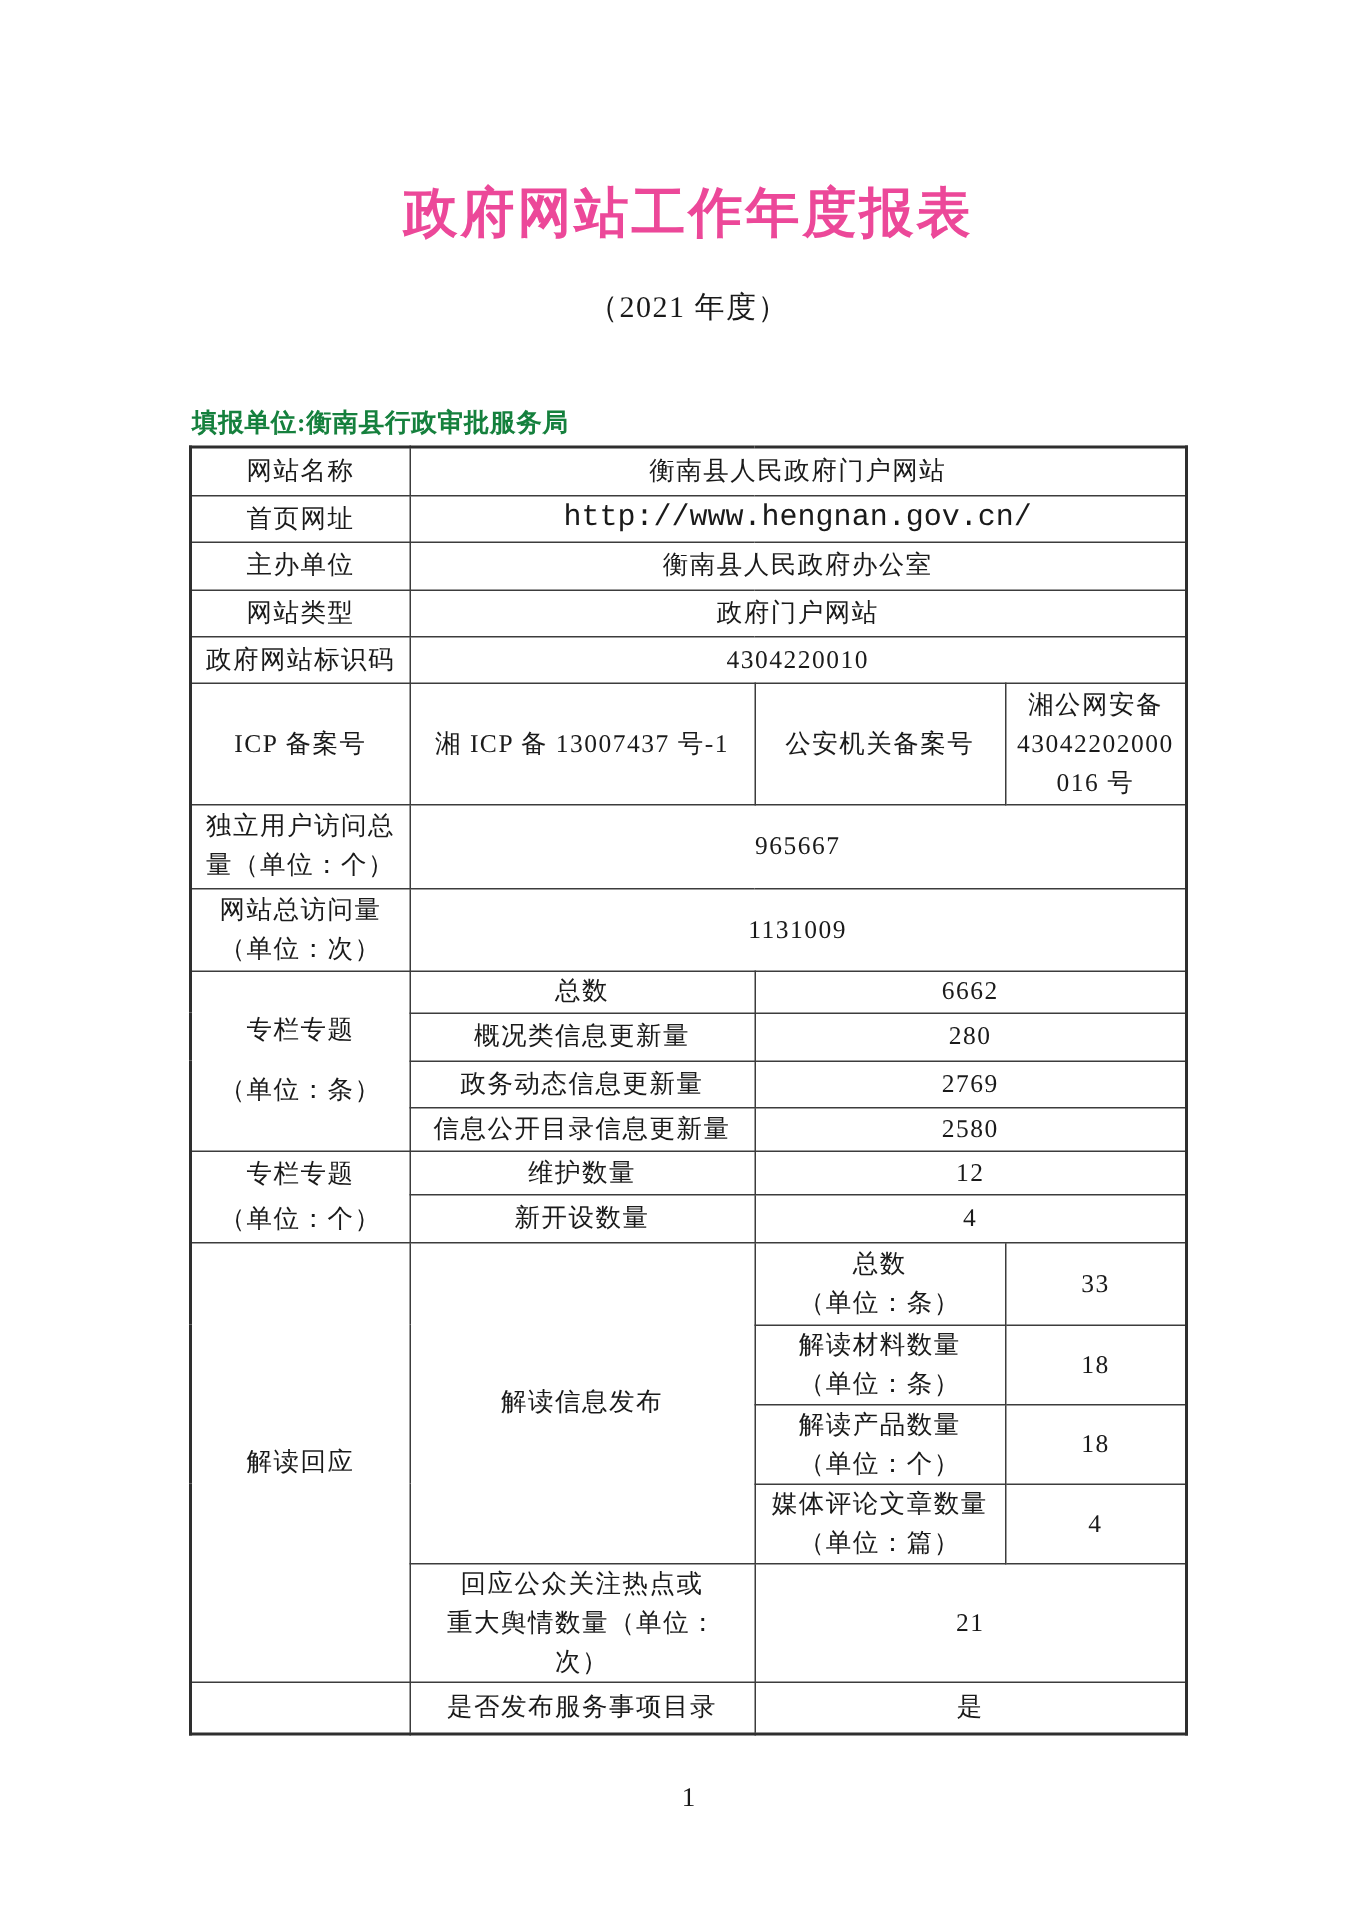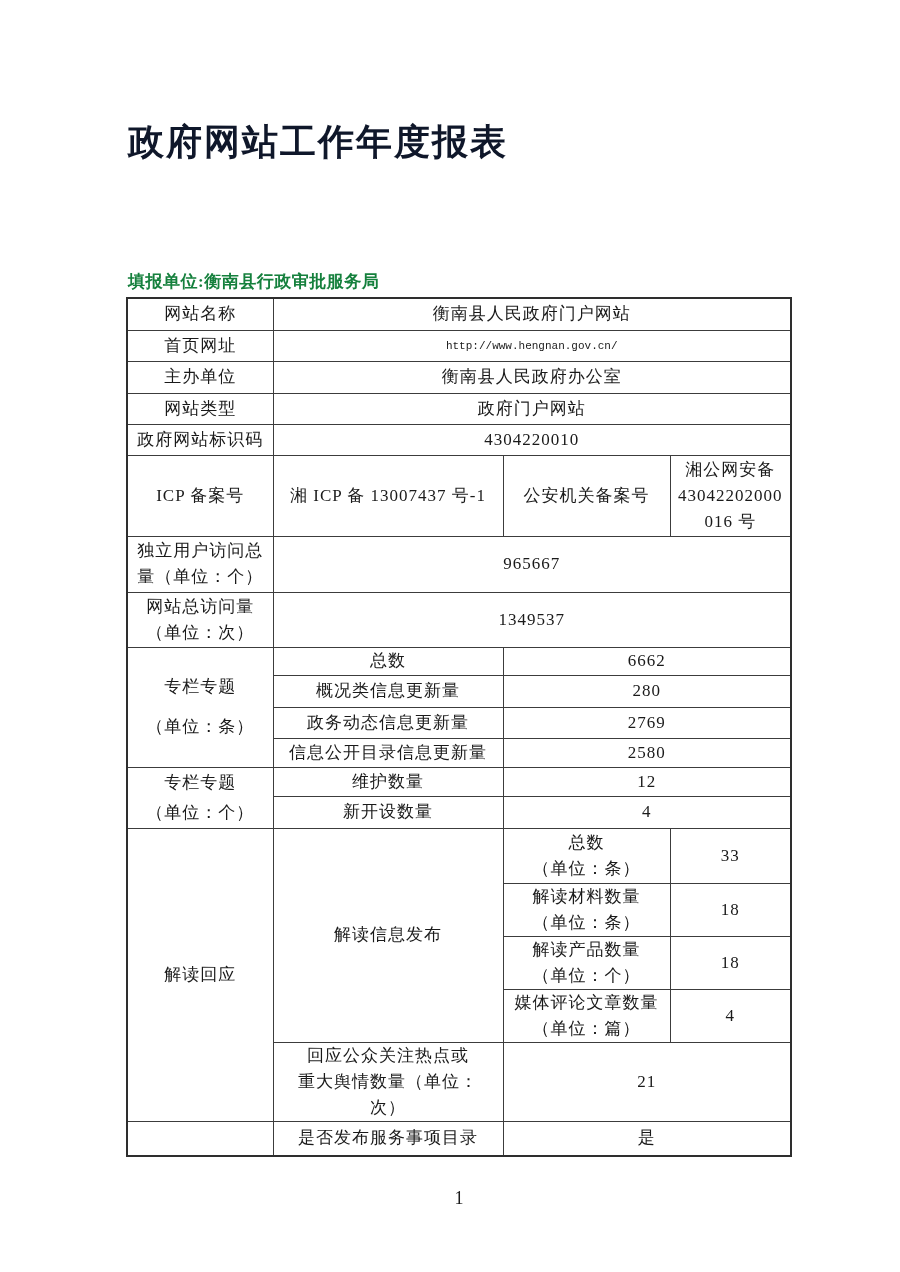--- a/index.html
+++ b/index.html
@@ -8,26 +8,27 @@
     width: 900px;
     height: 1272px;
     background: #ffffff;
     overflow: hidden;
     color: #1a1a1a;
     font-family: "Liberation Serif", "DejaVu Serif", serif;
   }
   .doc-title {
     position: absolute;
     top: 120px; left: 128px; width: 662px;
+    text-align: center;
     font-family: "Liberation Sans", "DejaVu Sans", sans-serif;
     font-weight: 700;
     font-size: 36px;
     line-height: 44px;
     letter-spacing: 2px;
-    color: #0f172a;
+    color: #ec4899;
   }
   .doc-subtitle {
     position: absolute;
     top: 191px; left: 128px; width: 662px;
     text-align: center;
     font-size: 20px;
     line-height: 28px;
     letter-spacing: 1px;
     color: #1a1a1a;
   }
@@ -57,37 +58,38 @@
     padding: 0 3px;
     line-height: 26px;
     letter-spacing: 1px;
     white-space: pre-line;
     overflow: hidden;
   }
   table.report-table td.lh-lg { line-height: 40px; }
   table.report-table td.lh-md { line-height: 30px; }
   table.report-table td.url {
     font-family: "Liberation Mono", "DejaVu Sans Mono", monospace;
-    font-size: 11px;
+    font-size: 20px;
     letter-spacing: 0;
   }
   .page-number {
     position: absolute;
     top: 1186px; left: 128px; width: 662px;
     text-align: center;
     font-size: 18px;
     line-height: 24px;
   }
 </style>
 </head>
 <body>
 
 <div class="page">
 
   <div class="doc-title">政府网站工作年度报表</div>
+  <div class="doc-subtitle">（2021 年度）</div>
   <div class="report-unit">填报单位:衡南县行政审批服务局</div>
 
   <table class="report-table">
     <colgroup>
       <col style="width:146px">
       <col style="width:230px">
       <col style="width:167px">
       <col style="width:121px">
     </colgroup>
     <tbody>
@@ -120,21 +122,21 @@
 016 号</td>
       </tr>
       <tr style="height:56px">
         <td>独立用户访问总
 量（单位：个）</td>
         <td colspan="3">965667</td>
       </tr>
       <tr style="height:55px">
         <td>网站总访问量
 （单位：次）</td>
-        <td colspan="3">1349537</td>
+        <td colspan="3">1131009</td>
       </tr>
       <tr style="height:28px">
         <td rowspan="4" class="lh-lg">专栏专题
 （单位：条）</td>
         <td>总数</td>
         <td colspan="2">6662</td>
       </tr>
       <tr style="height:32px">
         <td>概况类信息更新量</td>
         <td colspan="2">280</td>

